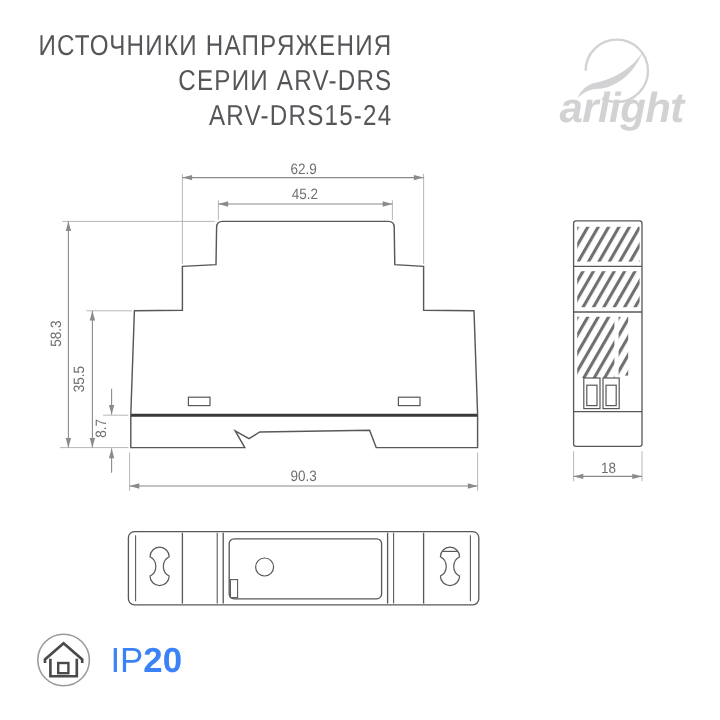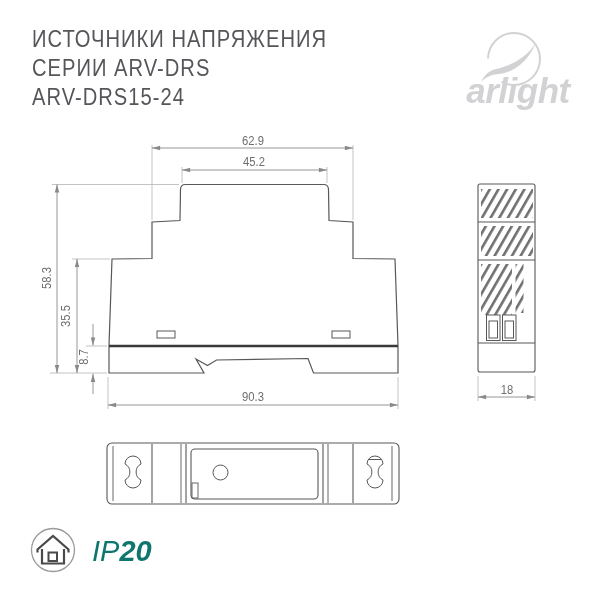--- a/index.html
+++ b/index.html
@@ -1,27 +1,27 @@
 <!DOCTYPE html>
 <html><head>
 <meta charset="utf-8">
 <style>
   html,body{margin:0;padding:0;background:#fff;}
   #page{position:relative;width:600px;height:600px;background:#ffffff;overflow:hidden;
         font-family:"Liberation Sans","DejaVu Sans",sans-serif;}
   svg.art{position:absolute;left:0;top:0;width:600px;height:600px;}
-  .title-block{position:absolute;left:32px;top:24px;color:#56565a;}
+  .title-block{position:absolute;left:32px;top:24px;color:#56565a;text-align:right;}
   .title-line{display:block;font-size:24px;font-weight:500;line-height:29px;letter-spacing:1.2px;
               transform:scaleX(0.84);transform-origin:left center;white-space:nowrap;}
   .brand-text{position:absolute;left:443px;top:71px;width:150px;text-align:center;
               font-style:italic;font-weight:bold;font-size:35px;letter-spacing:-0.5px;color:#d2d2d4;}
   .dim{position:absolute;width:44px;height:14px;font-size:12.5px;line-height:14px;color:#6e6e6e;
        text-align:center;transform:scaleX(0.9);white-space:nowrap;}
   .dim.vert{transform:rotate(-90deg) scaleX(0.9);}
-  .ip-text{position:absolute;left:92px;top:535px;font-size:29px;color:#0f766e;letter-spacing:0;font-style:italic;}
+  .ip-text{position:absolute;left:92px;top:535px;font-size:29px;color:#3b82f6;letter-spacing:0;}
   .ip-text .p1{font-weight:400;}
   .ip-text .p2{font-weight:700;}
 </style>
 </head>
 <body>
 
 <div id="page">
 
   <svg class="art" viewBox="0 0 600 600">
     <defs>

